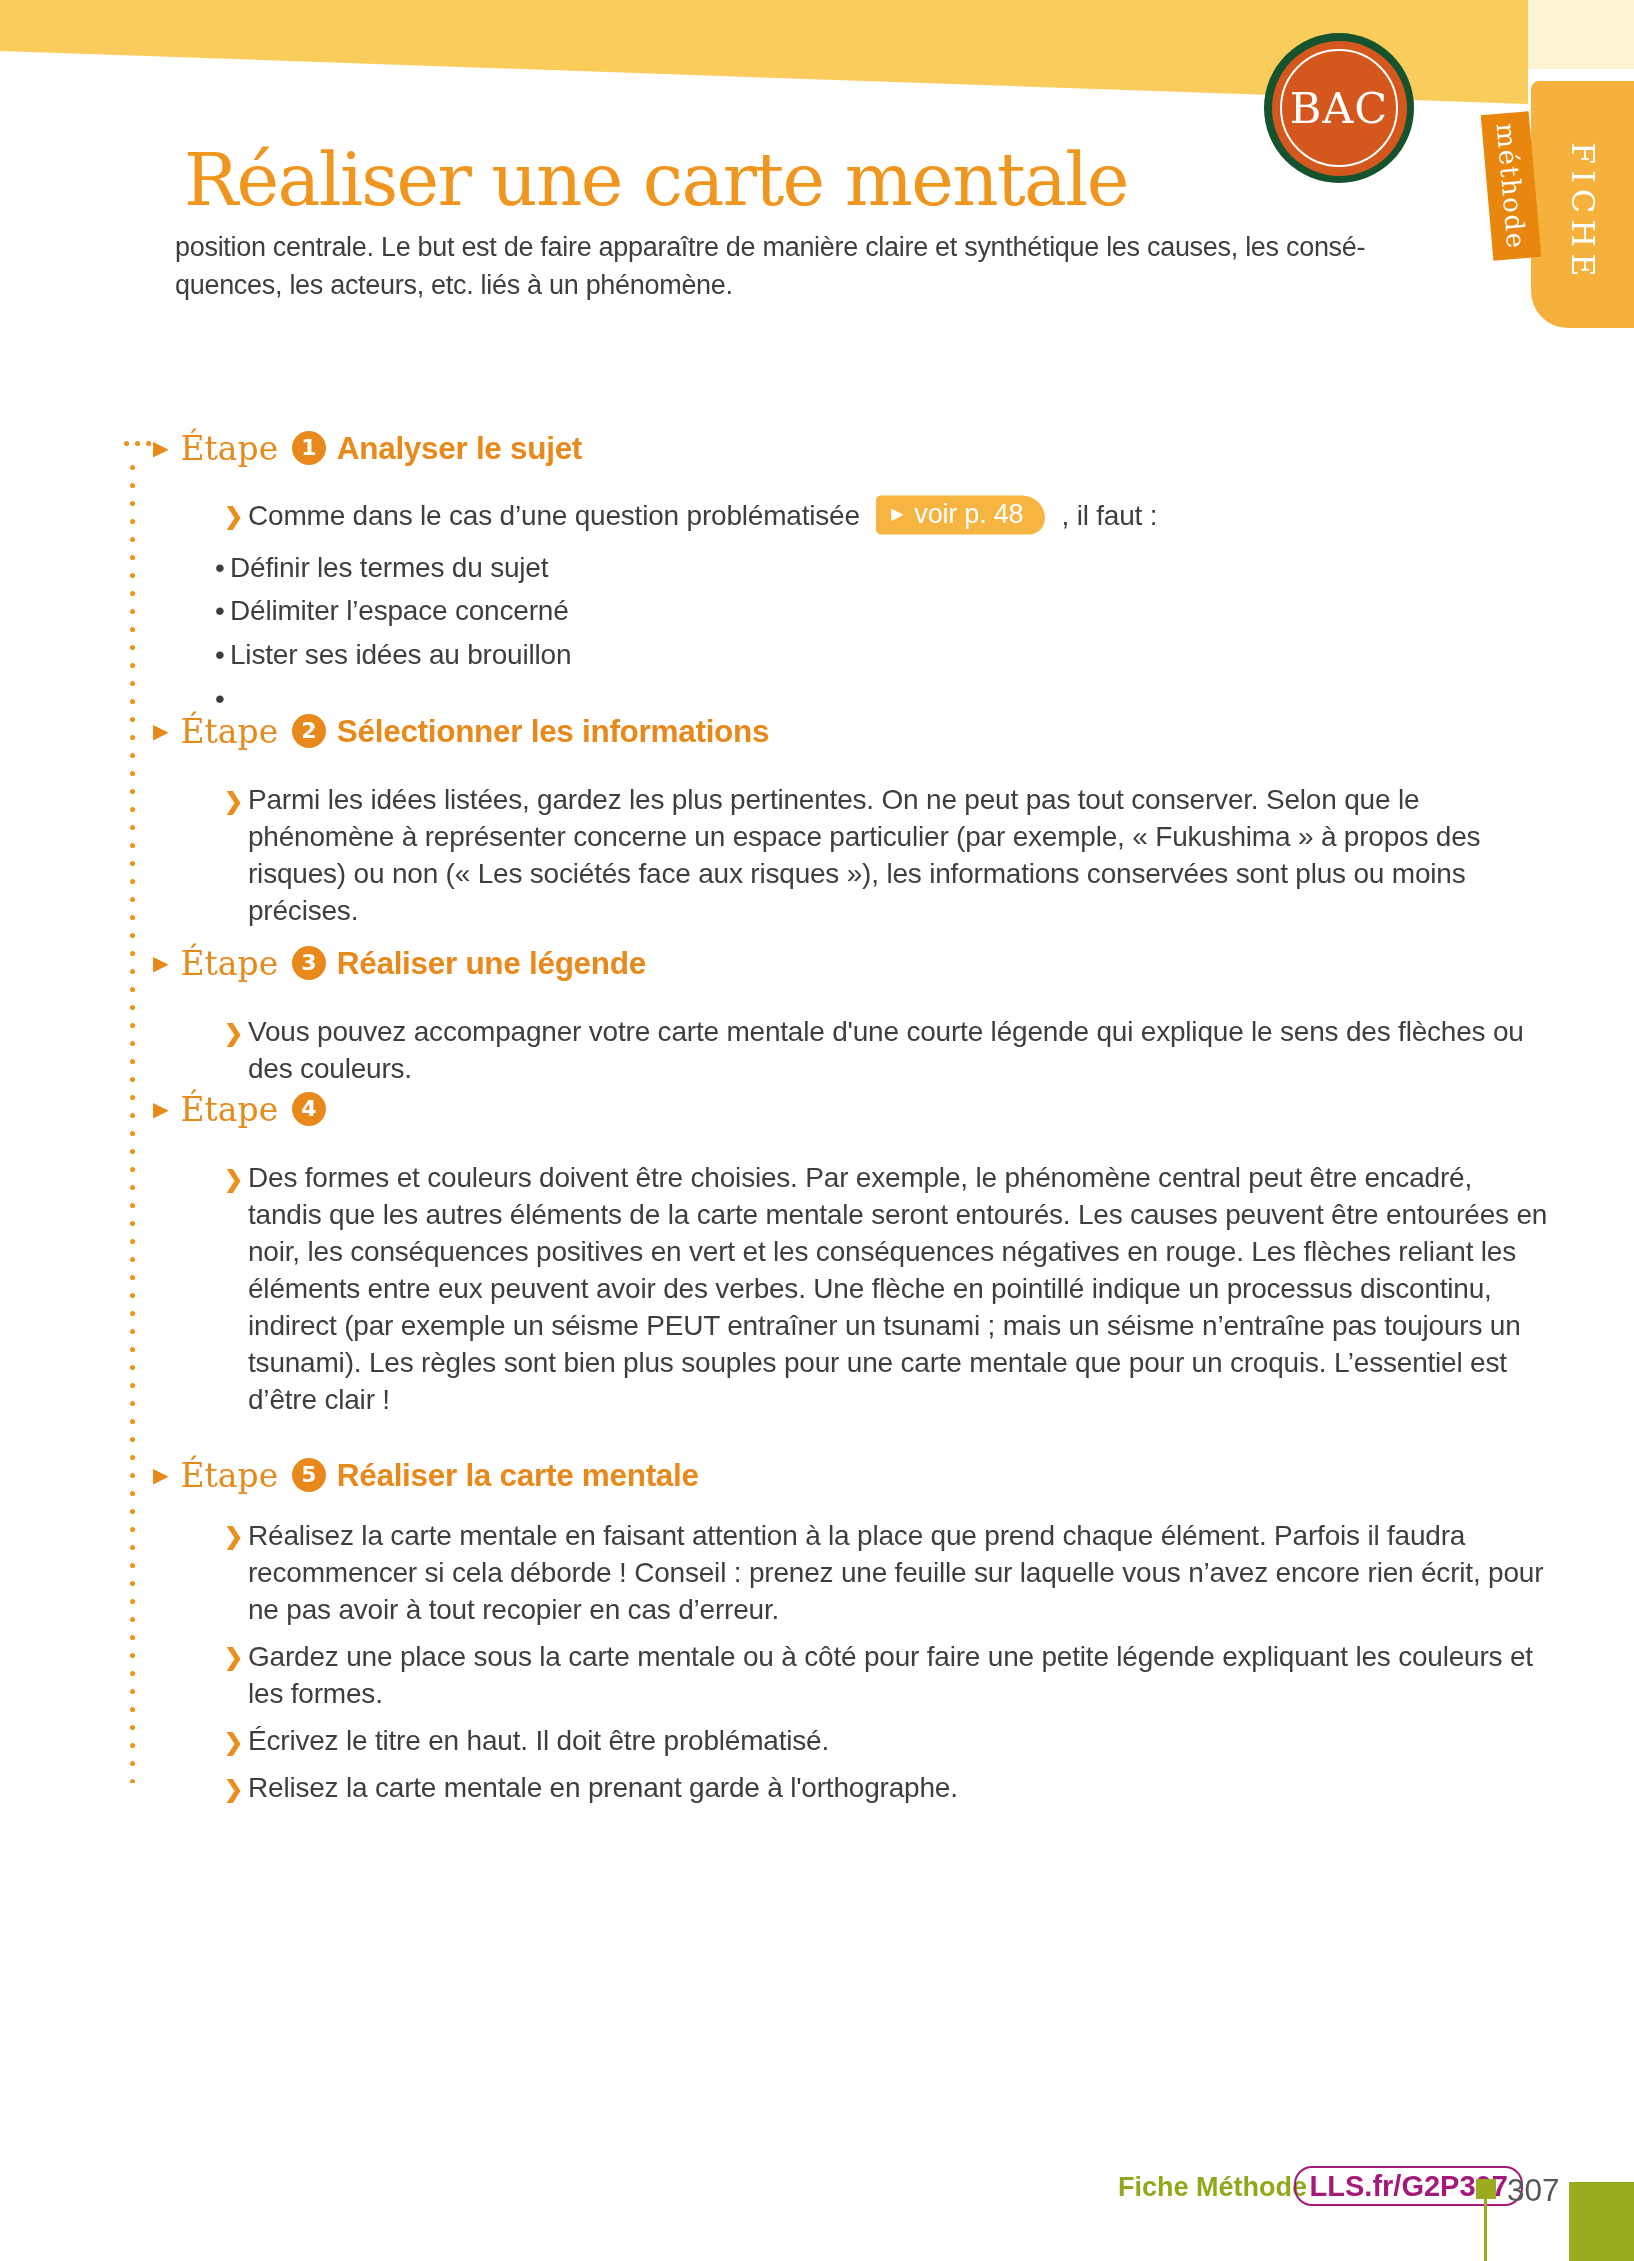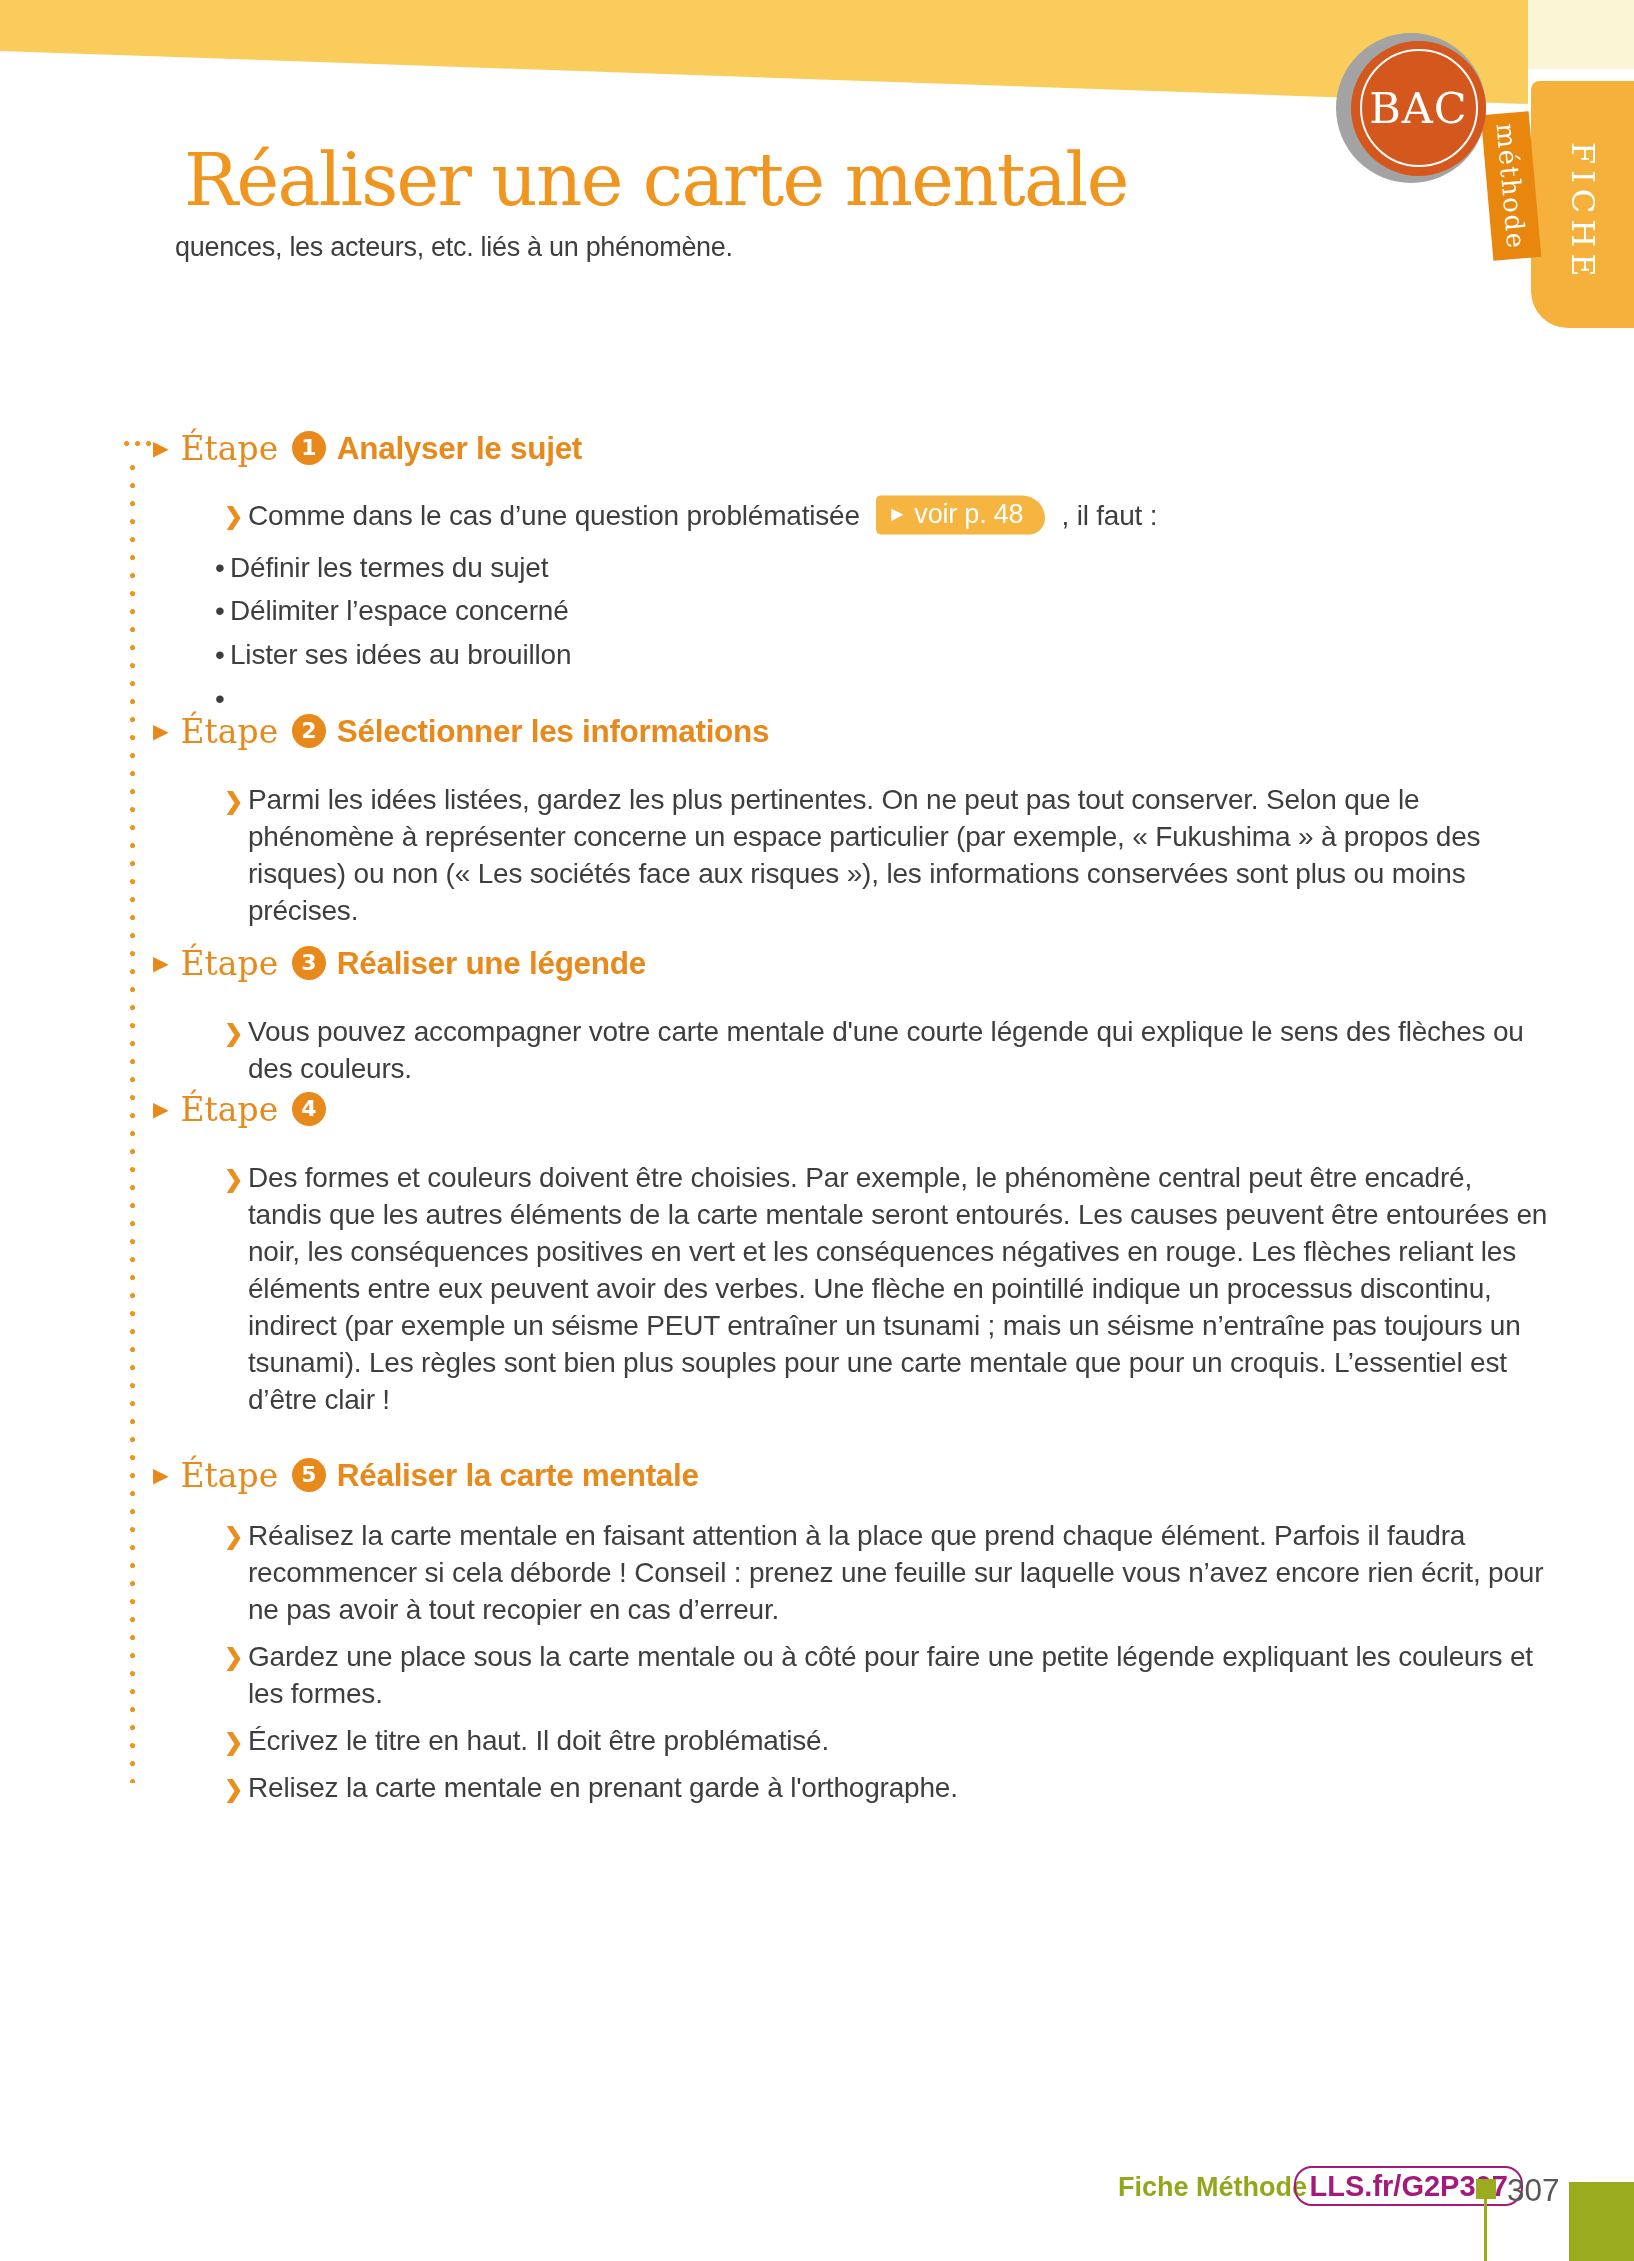--- a/index.html
+++ b/index.html
@@ -11,22 +11,22 @@
           clip-path:polygon(0 0,100% 0,100% 100%,0 49%);z-index:1;}
   .pale-corner{position:absolute;left:1528px;top:0;width:106px;height:69px;background:#FCF5D5;z-index:1;}
   .fiche-tab{position:absolute;left:1531px;top:81px;width:104px;height:247px;background:#F5B13C;
              border-radius:8.5px 0 0 37px;display:flex;justify-content:center;z-index:2;}
   .fiche-label{margin-top:61px;writing-mode:vertical-rl;font-family:"DejaVu Serif",serif;
                font-size:32px;color:#fff;letter-spacing:6px;}
   .methode-tab{position:absolute;left:1487px;top:113px;width:48px;height:146px;background:#E8860D;
                transform:rotate(-5deg);display:flex;align-items:center;justify-content:center;z-index:3;}
   .methode-label{writing-mode:vertical-rl;font-family:"DejaVu Serif",serif;font-size:26px;color:#fff;
                  letter-spacing:1.7px;}
-  .bac{position:absolute;left:1336px;top:33px;width:150px;height:150px;border-radius:50%;background:#a3a3a3;
-       display:flex;align-items:center;justify-content:flex-end;z-index:4;}
+  .bac{position:absolute;left:1264px;top:33px;width:150px;height:150px;border-radius:50%;background:#14532d;
+       display:flex;align-items:center;justify-content:center;z-index:4;}
   .bac-disc{position:relative;width:135px;height:135px;border-radius:50%;background:#D4581D;
             display:flex;align-items:center;justify-content:center;}
   .bac-ring{position:absolute;inset:8.5px;border:2.6px solid #fff;border-radius:50%;}
   .bac-text{font-family:"DejaVu Serif",serif;font-size:43px;color:#fff;letter-spacing:0.9px;}
 
   
   .title{position:absolute;left:172px;top:126px;margin:12px;font-family:"DejaVu Serif",serif;
          font-weight:normal;font-size:72px;letter-spacing:-1.7px;color:#F0961E;white-space:nowrap;}
   .intro{position:absolute;left:175px;top:228px;color:#3E3E40;font-size:27px;line-height:38px;
          letter-spacing:-0.3px;}
@@ -93,20 +93,21 @@
   <div class="bac">
     <div class="bac-disc">
       <div class="bac-ring"></div>
       <span class="bac-text">BAC</span>
     </div>
   </div>
 
   <h1 class="title">Réaliser une carte mentale</h1>
 
   <div class="intro">
+    <div>position centrale. Le but est de faire apparaître de manière claire et synthétique les causes, les consé-</div>
     <div>quences, les acteurs, etc. liés à un phénomène.</div>
   </div>
 
   <div class="lead-dots"></div>
   <div class="dotted-line"></div>
 
   <section class="step" style="top:426px">
     <div class="step-head">
       <span class="tri">▶</span>
       <span class="etape">Étape</span>

